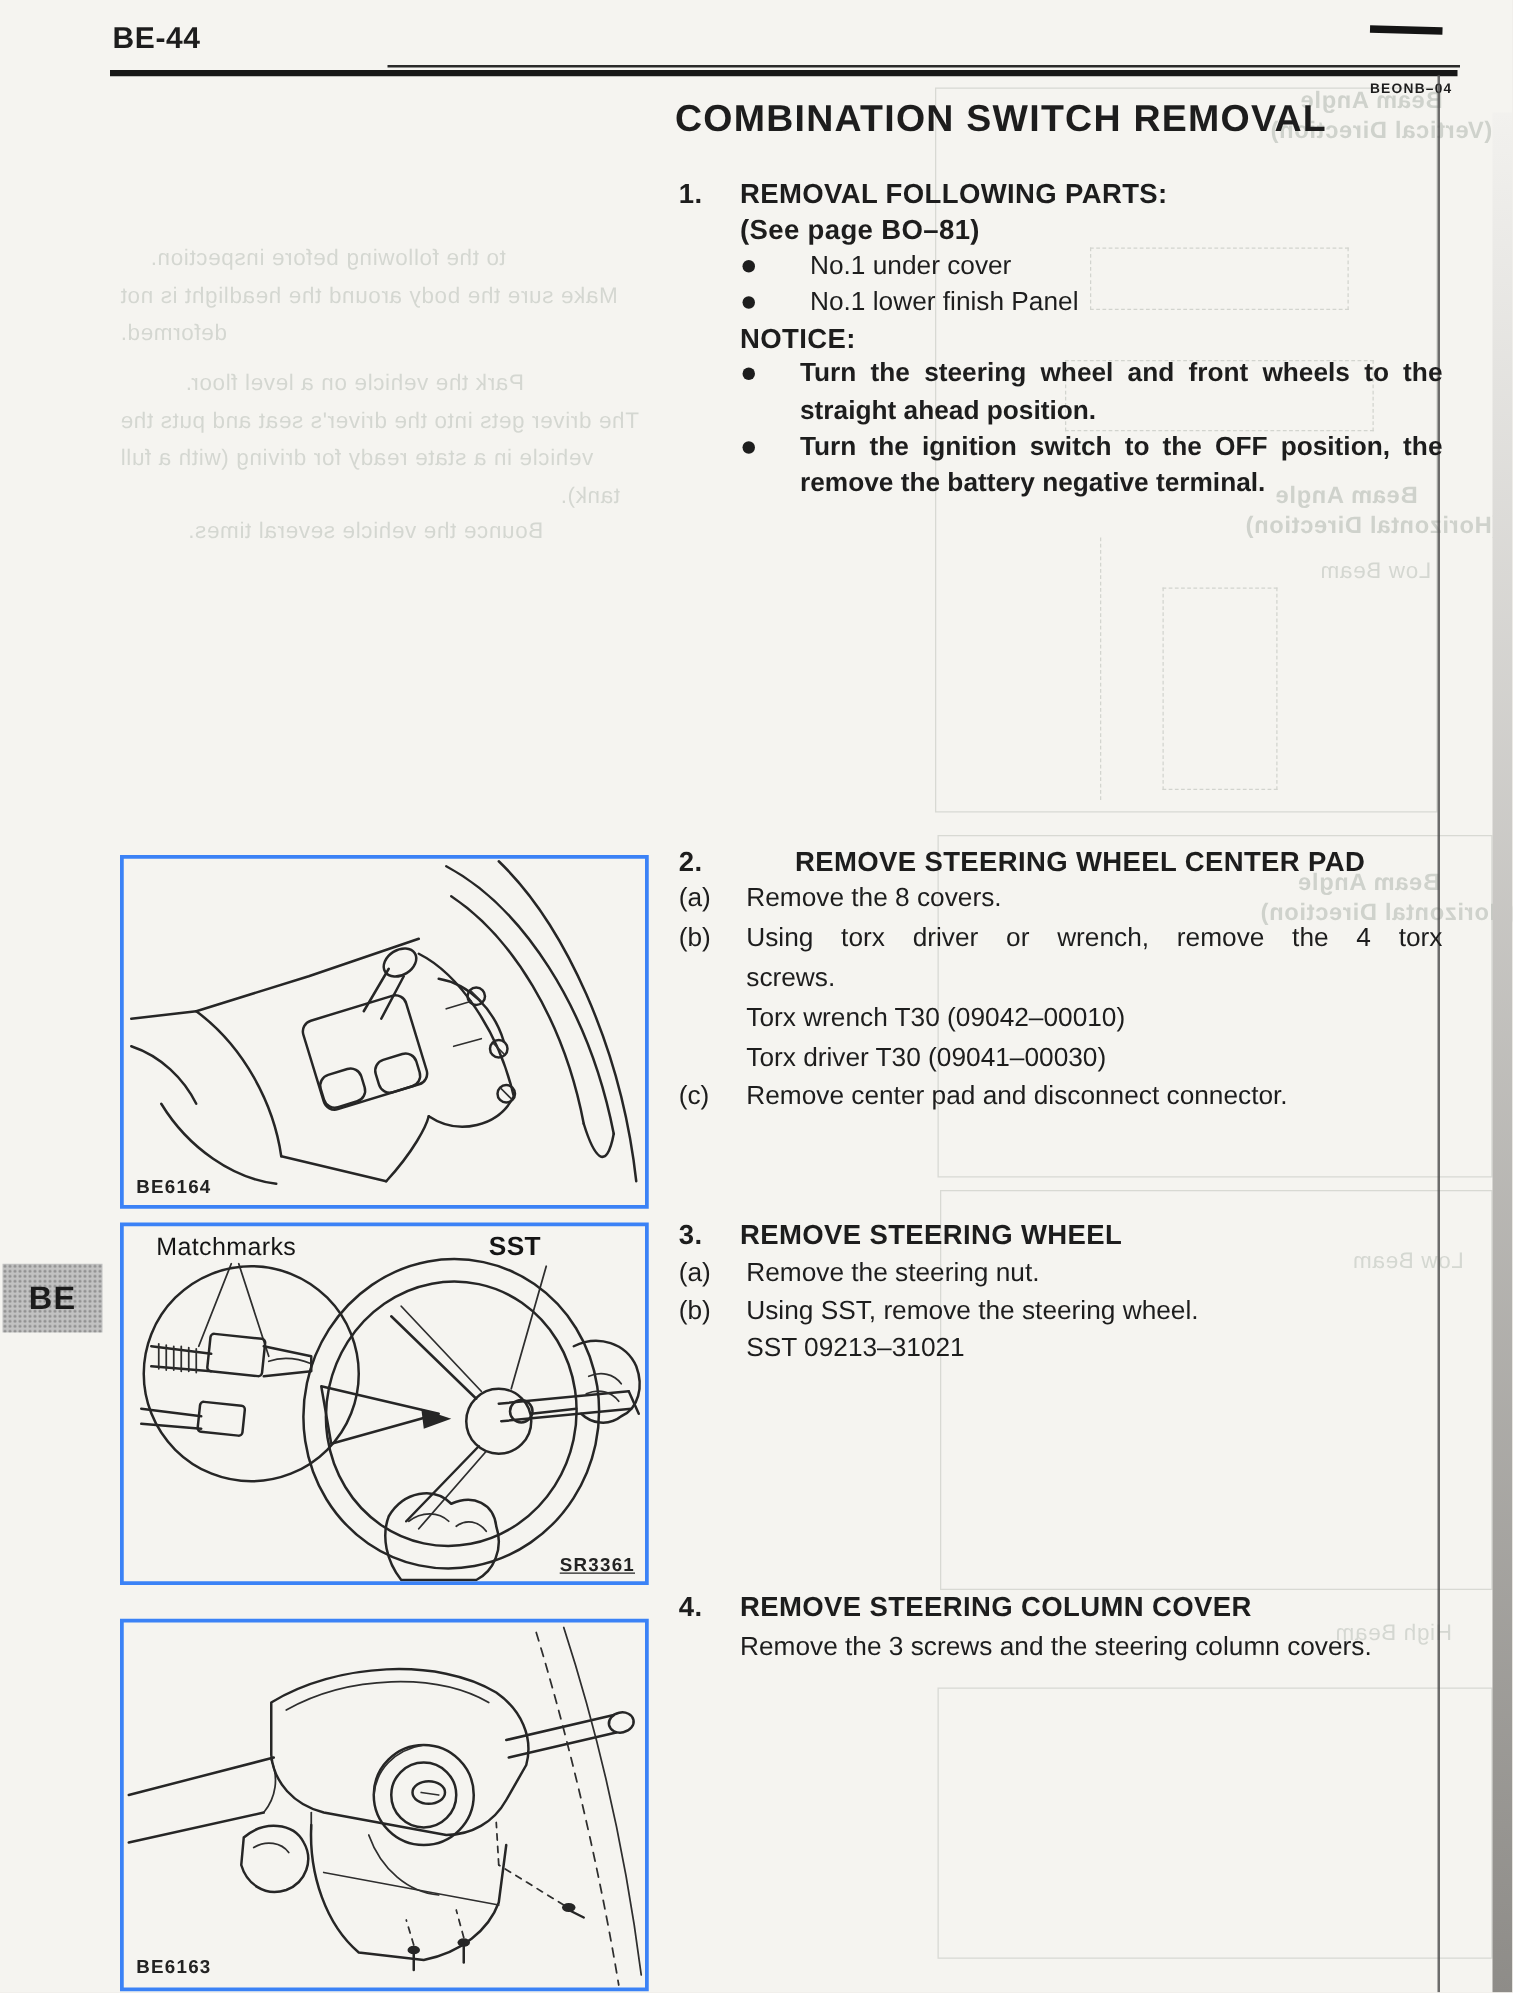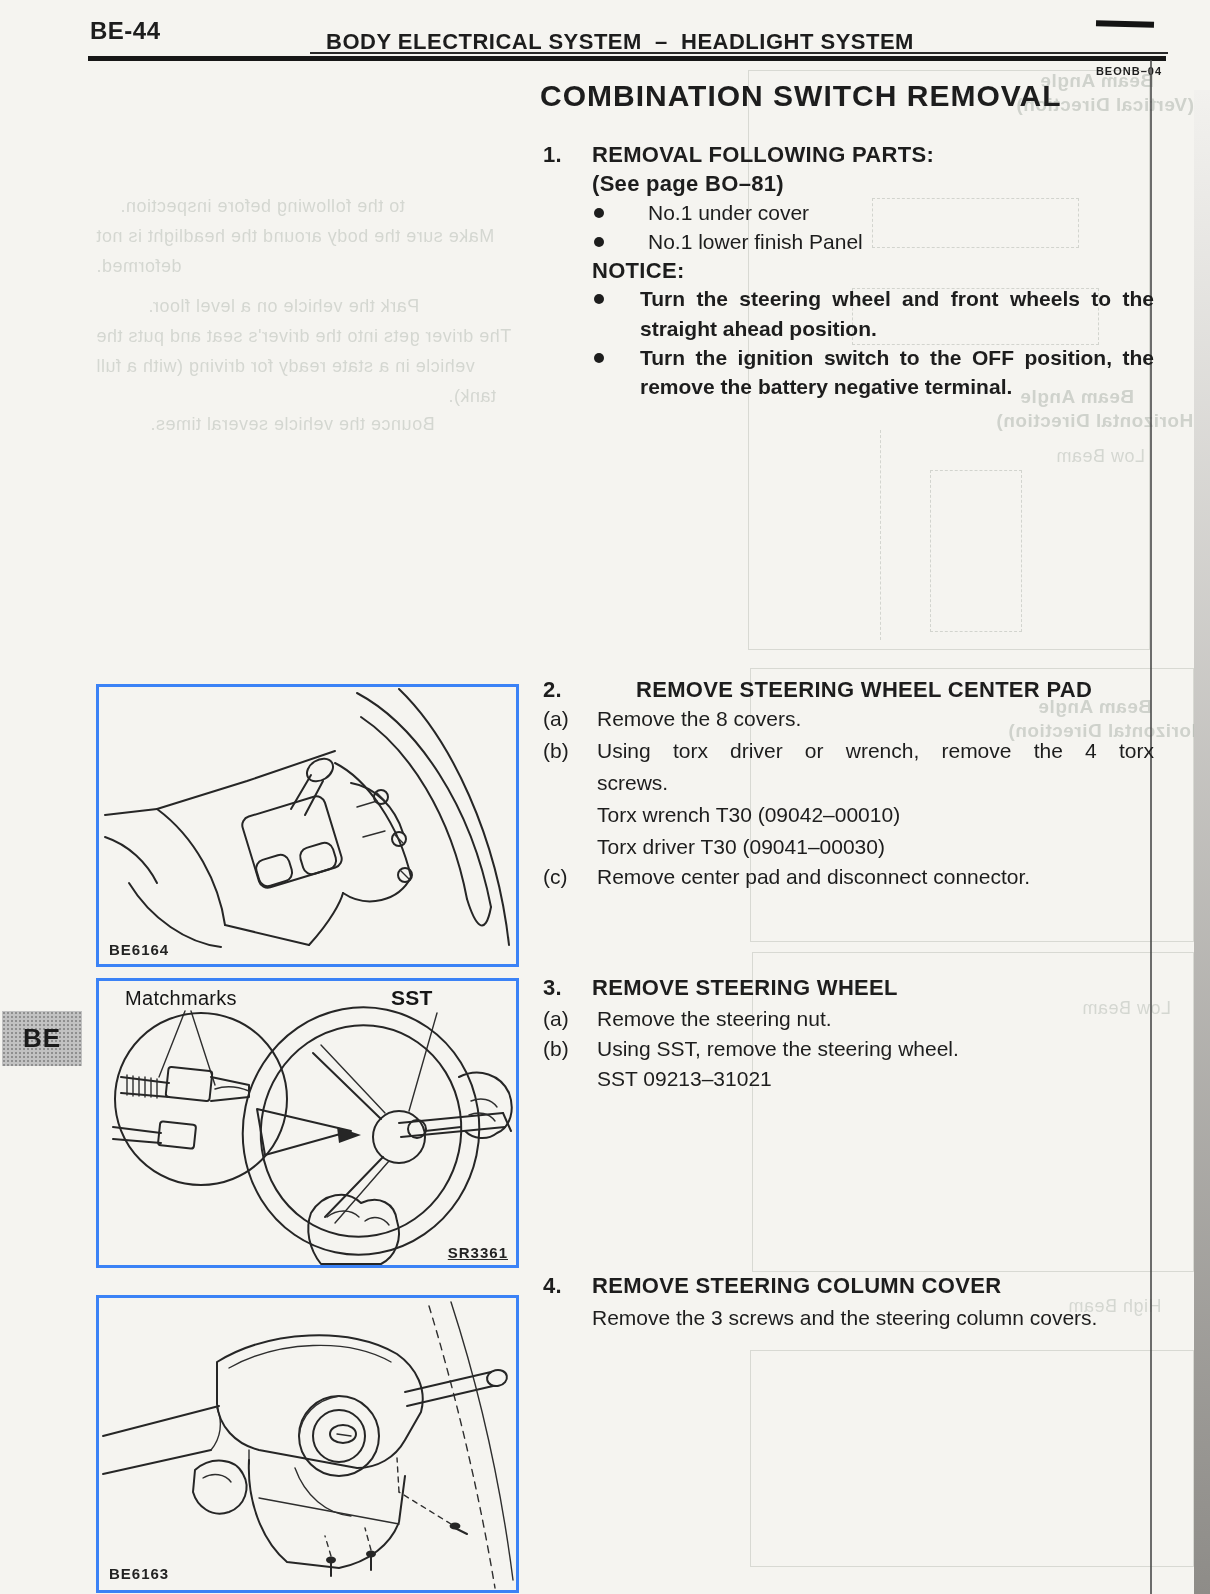--- a/index.html
+++ b/index.html
@@ -63,21 +63,20 @@
     <div class="gdash" style="left:880px;top:430px;width:2px;height:210px;border-width:0 0 0 1px;"></div>
     <div class="gdash" style="left:930px;top:470px;width:90px;height:160px;"></div>
     <div class="gbox" style="left:748px;top:70px;width:400px;height:578px;"></div>
     <div class="gbox" style="left:750px;top:668px;width:442px;height:272px;"></div>
     <div class="gbox" style="left:752px;top:952px;width:440px;height:318px;"></div>
     <div class="gbox" style="left:750px;top:1350px;width:442px;height:215px;"></div>
   </div>
 
   <div class="line b" style="left:90px;top:18px;font-size:24px;letter-spacing:.5px;">BE-44</div>
 
-  <div class="line b" style="left:88px;top:30px;width:1064px;text-align:center;font-size:22px;letter-spacing:.5px;">BODY ELECTRICAL SYSTEM  –  HEADLIGHT SYSTEM</div>
 
   <div class="abs" style="left:310px;top:52px;width:858px;height:2px;background:#2a2a2a;"></div>
   <div class="abs" style="left:88px;top:56px;width:1078px;height:5px;background:#171717;"></div>
   <div class="abs" style="left:1096px;top:21px;width:58px;height:6px;background:#141414;transform:rotate(1.5deg);"></div>
 
   <div class="line b" style="left:1040px;top:66px;width:122px;text-align:right;font-size:11px;letter-spacing:1px;">BEONB–04</div>
 
   <div class="line b" style="left:540px;top:80px;font-size:30px;letter-spacing:1px;">COMBINATION SWITCH REMOVAL</div>
 
   <div class="abs" style="left:1150px;top:60px;width:2px;height:1534px;background:#4a4a4a;opacity:.8;"></div>

